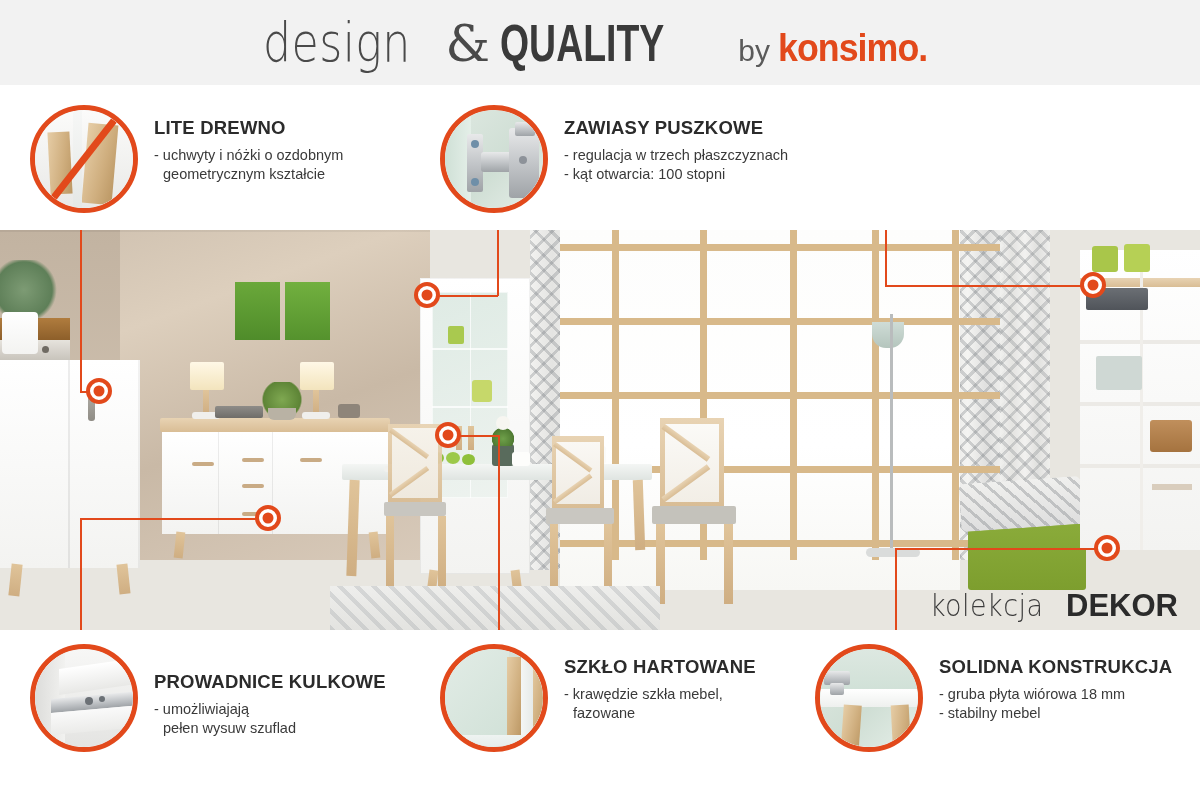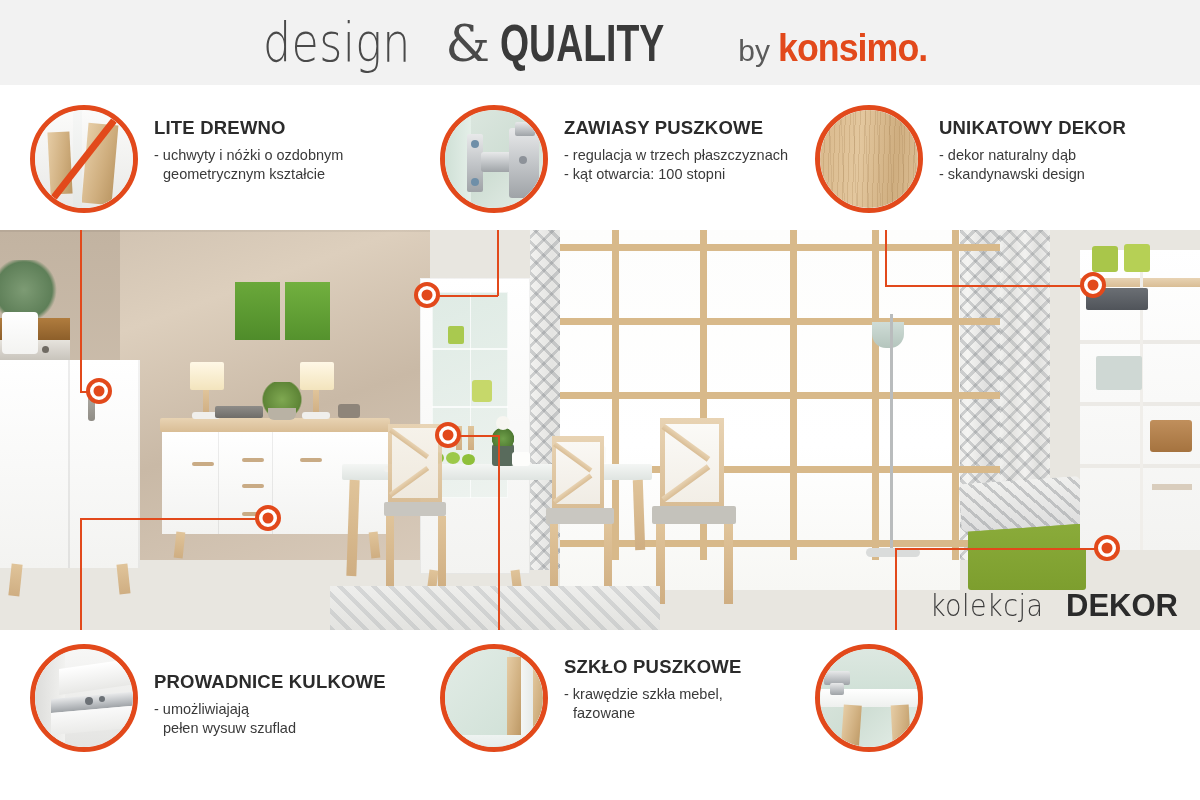--- a/index.html
+++ b/index.html
@@ -188,32 +188,20 @@
           <div style="position:absolute;left:74px;top:46px;width:8px;height:8px;border-radius:50%;background:#8d9299;"></div>
         </div>
       </div>
       <div class="ftext">
         <div class="ftitle">ZAWIASY PUSZKOWE</div>
         <div class="fline">- regulacja w trzech płaszczyznach</div>
         <div class="fline">- kąt otwarcia: 100 stopni</div>
       </div>
     </div>
 
-    <div class="feature" style="left:815px;top:20px;">
-      <div class="thumb">
-        <div class="art">
-            <div class="grain"></div>
-          </div>
-      </div>
-      <div class="ftext">
-        <div class="ftitle">UNIKATOWY DEKOR</div>
-        <div class="fline">- dekor naturalny dąb</div>
-        <div class="fline">- skandynawski design</div>
-      </div>
-    </div>
   </div>
 
   <div class="photo">
 
     <div class="ph wall"></div>
     <div class="ph wall2"></div>
 
     <div class="ph" style="left:235px;top:52px;width:45px;height:58px;background:linear-gradient(180deg,#6aa83a,#4f8c2a);"></div>
     <div class="ph" style="left:285px;top:52px;width:45px;height:58px;background:linear-gradient(180deg,#72b03f,#55922d);"></div>
 
@@ -400,34 +388,39 @@
       <div class="thumb">
         <div class="art mint">
           <div style="position:absolute;left:0;top:0;width:64px;height:108px;background:linear-gradient(135deg,#e2ece6,#cfe0d6);"></div>
           <div class="t-leg" style="left:62px;top:8px;width:14px;height:82px;"></div>
           <div style="position:absolute;left:76px;top:0;width:12px;height:108px;background:linear-gradient(90deg,#f4f6f5,#e6eae8);"></div>
           <div class="t-leg" style="left:88px;top:6px;width:12px;height:78px;"></div>
           <div style="position:absolute;left:0;top:86px;width:108px;height:22px;background:linear-gradient(180deg,#eef3f1,#e0e7e4);"></div>
         </div>
       </div>
       <div class="ftext">
-        <div class="ftitle">SZKŁO PUSZKOWE</div>
+        <div class="ftitle">SZKŁO HARTOWANE</div>
         <div class="fline">- krawędzie szkła mebel,</div>
         <div class="fline indent">fazowane</div>
       </div>
     </div>
 
     <div class="feature" style="left:815px;top:14px;">
       <div class="thumb">
         <div class="art mint">
           <div style="position:absolute;left:0;top:0;width:108px;height:46px;background:linear-gradient(180deg,#dde8e1,#cfe0d6);"></div>
           <div style="position:absolute;left:0;top:40px;width:108px;height:18px;background:linear-gradient(180deg,#ffffff,#eef0ee);"></div>
           <div class="metal" style="position:absolute;left:4px;top:22px;width:26px;height:14px;border-radius:2px;"></div>
           <div class="metal" style="position:absolute;left:10px;top:34px;width:14px;height:12px;border-radius:2px;"></div>
           <div class="t-leg" style="left:22px;top:56px;width:18px;height:52px;transform:rotate(4deg);"></div>
           <div class="t-leg" style="left:72px;top:56px;width:18px;height:52px;transform:rotate(-3deg);"></div>
           <div style="position:absolute;left:0;top:56px;width:108px;height:52px;background:linear-gradient(180deg,rgba(255,255,255,.55),rgba(255,255,255,.85));z-index:-1;"></div>
         </div>
       </div>
+      <div class="ftext">
+        <div class="ftitle">SOLIDNA KONSTRUKCJA</div>
+        <div class="fline">- gruba płyta wiórowa 18 mm</div>
+        <div class="fline">- stabilny mebel</div>
+      </div>
     </div>
   </div>
 
 </div>
 
 </body></html>

